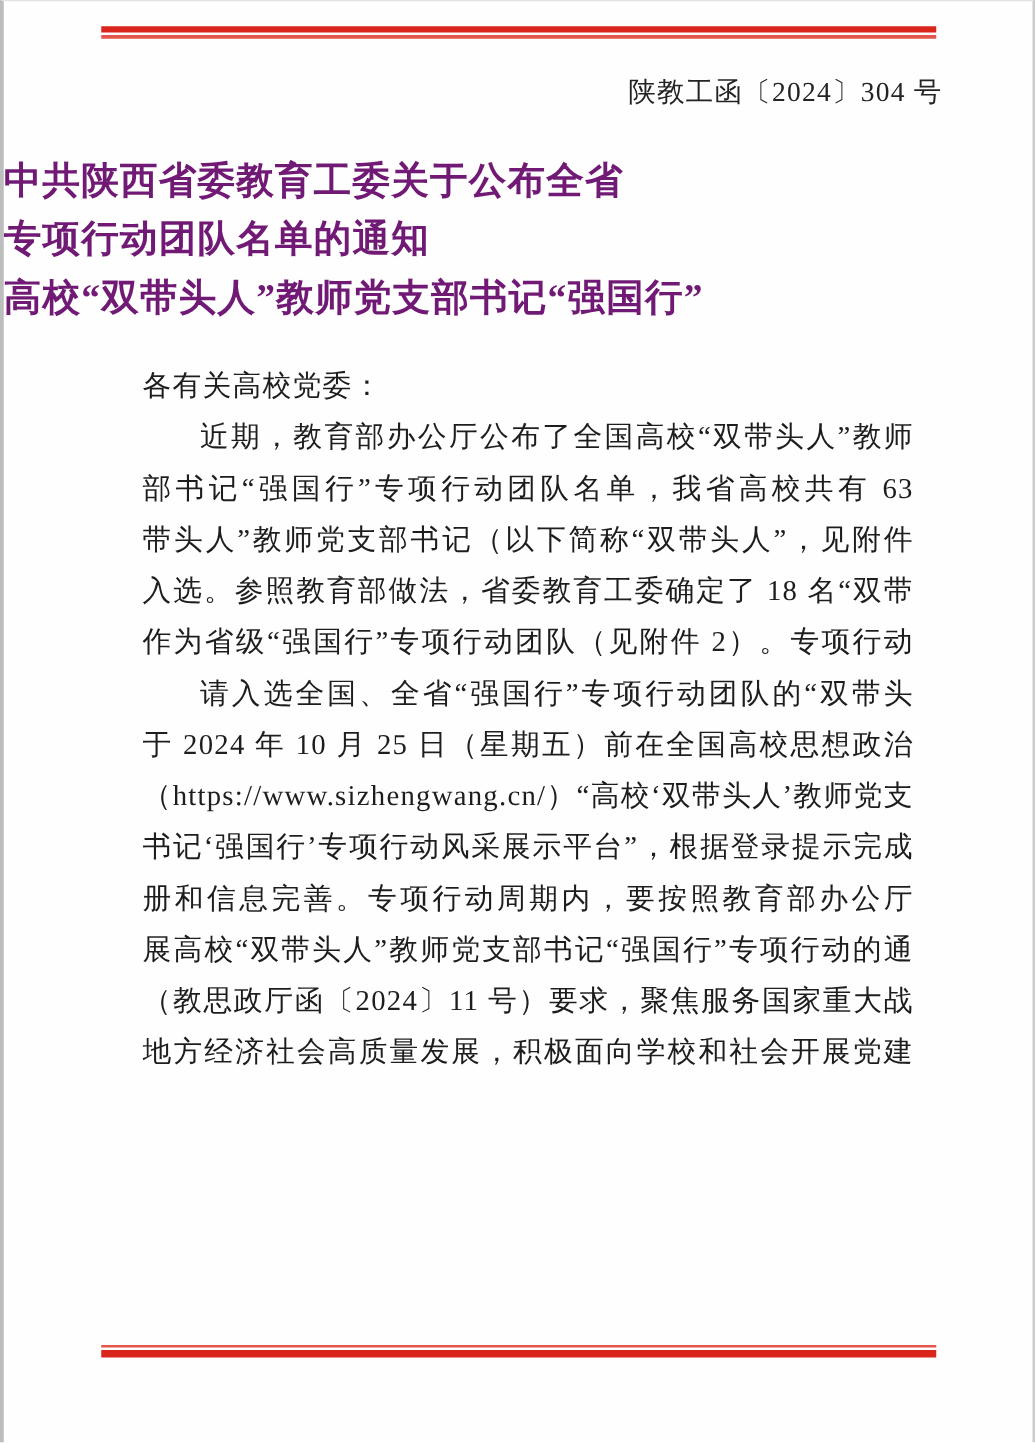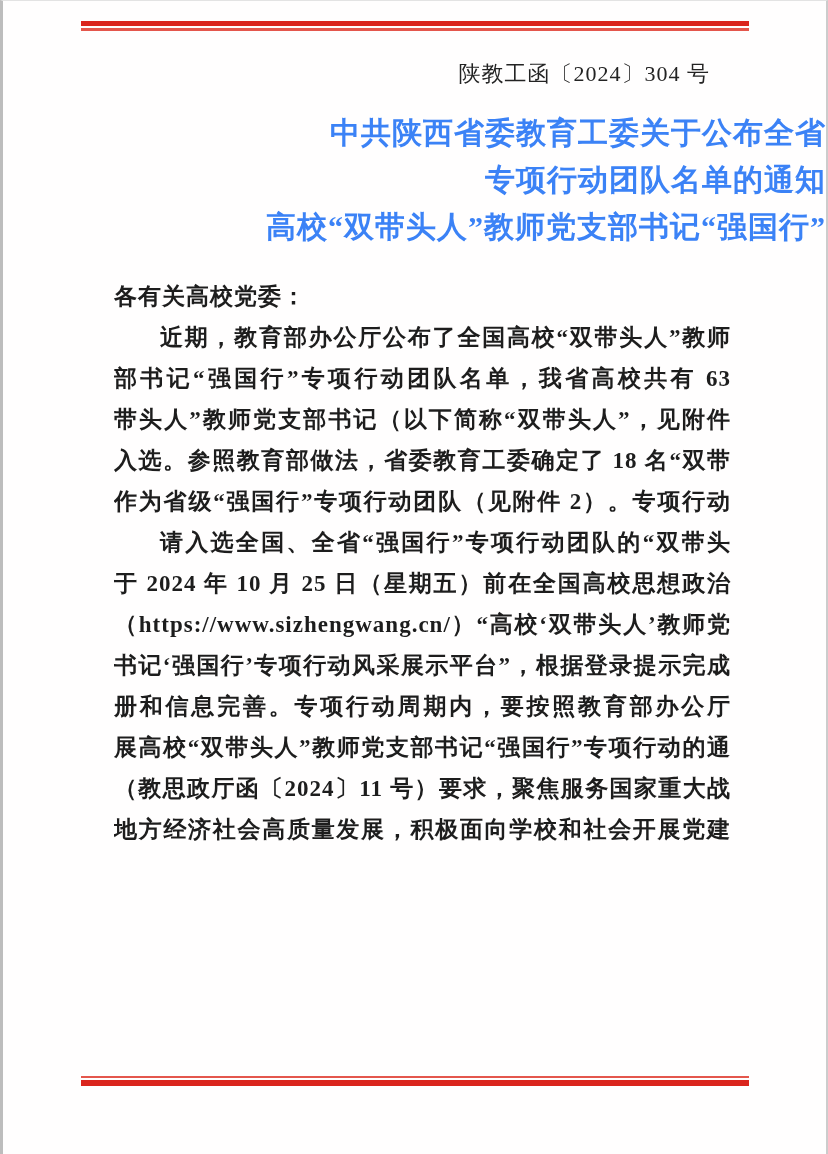--- a/index.html
+++ b/index.html
@@ -28,32 +28,32 @@
   .rule { width:668px; margin-left:auto; margin-right:auto; font-size:0; }
   .rule-top { margin-top:20px; }
   .rule .thick { height:5px; background:#da251d; }
   .rule .gap   { height:2px; background:transparent; }
   .rule .thin  { height:3px; background:#e4564c; }
   .rule-bottom { position:absolute; top:1075px; left:0; right:0; margin:auto; }
   .rule-bottom .thin  { height:2px; }
   .rule-bottom .thick { height:6px; }
   
   .doc-number {
-    margin-top:28px; padding-right:116px;
+    margin-top:28px; padding-right:72px;
     text-align:right; font-size:22px; line-height:30px; color:#232323;
     letter-spacing:1px;
   }
   
   .title {
-    margin-top:20px; text-align:right;
+    margin-top:32px; text-align:left;
     font-size:30px; font-weight:bold; line-height:47px;
-    color:#3b82f6; letter-spacing:1px;
+    color:#701a75; letter-spacing:1px;
   }
   
-  .body-text { margin:26px 95px 0 111px; font-size:23px; color:#1d1d1d;font-weight:bold; }
+  .body-text { margin:26px 95px 0 111px; font-size:23px; color:#1d1d1d; }
   .line { height:41px; line-height:41px; overflow:hidden; letter-spacing:1px; }
   .just { text-align:justify; text-align-last:justify; }
   .indent { text-indent:2em; }
 </style>
 </head>
 <body>
 
 <div class="page">
 
 

